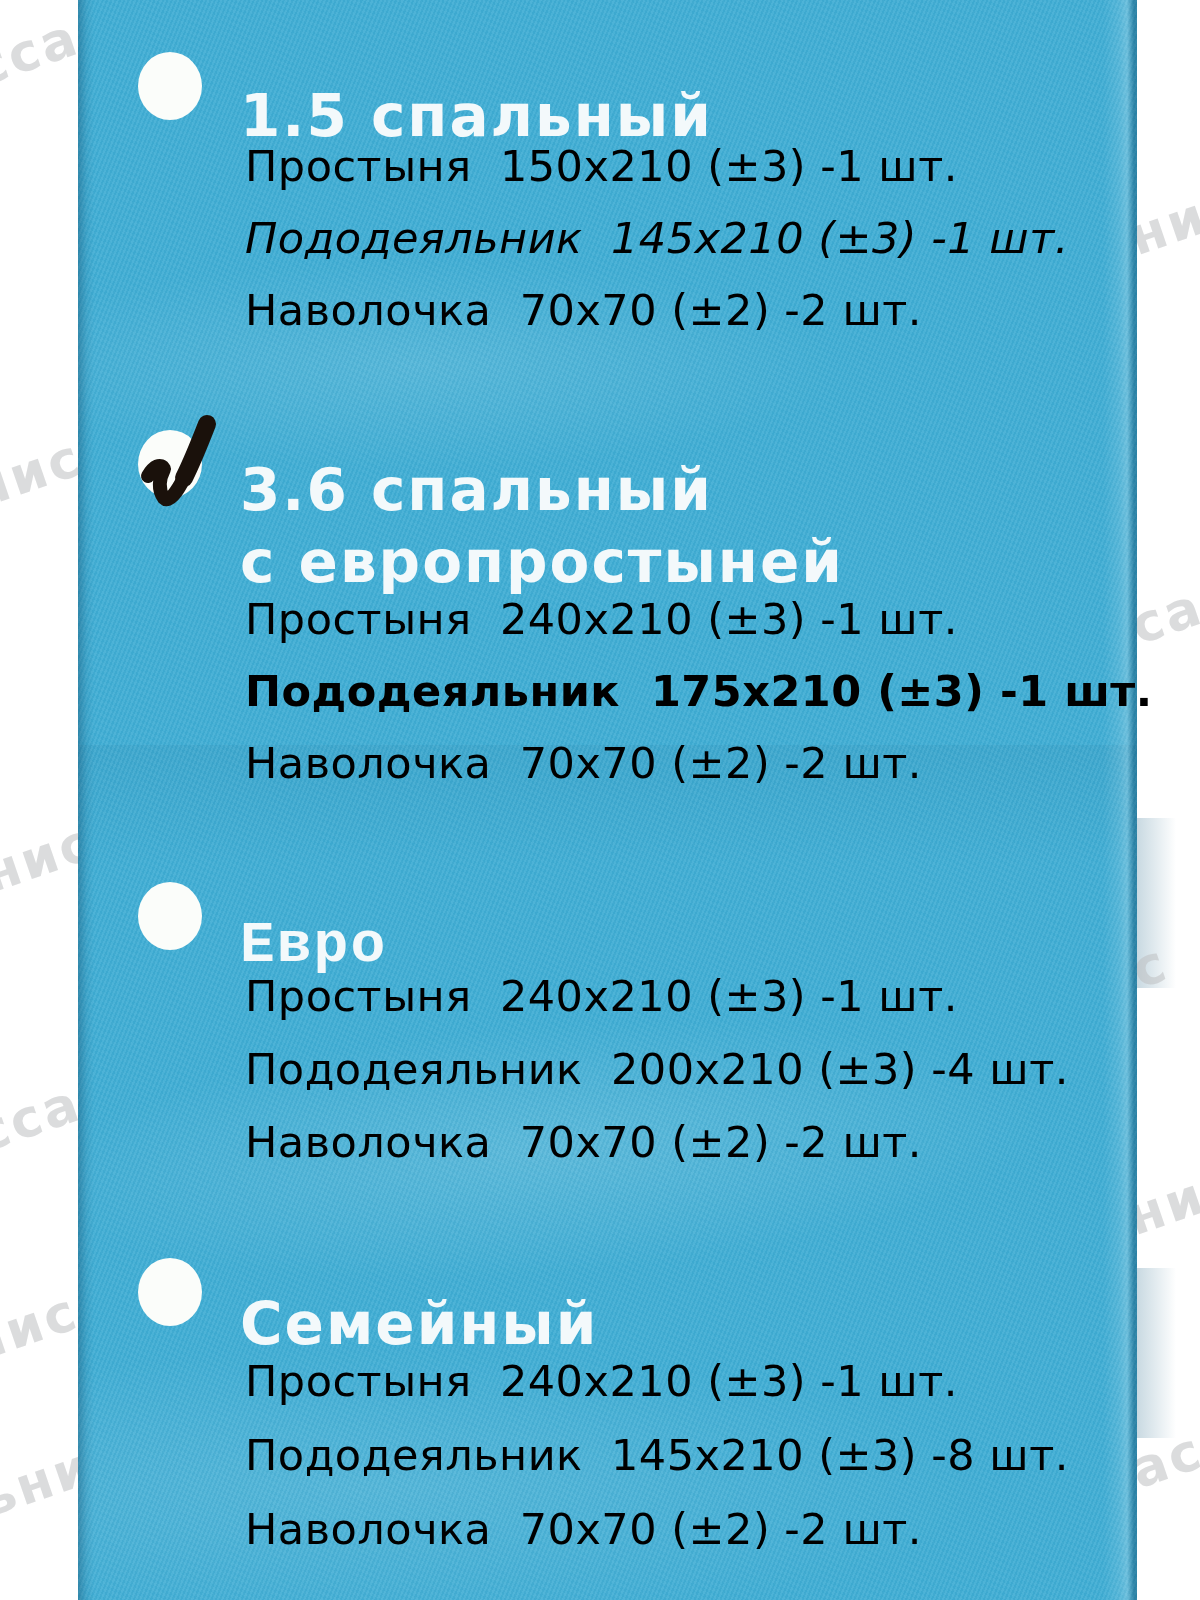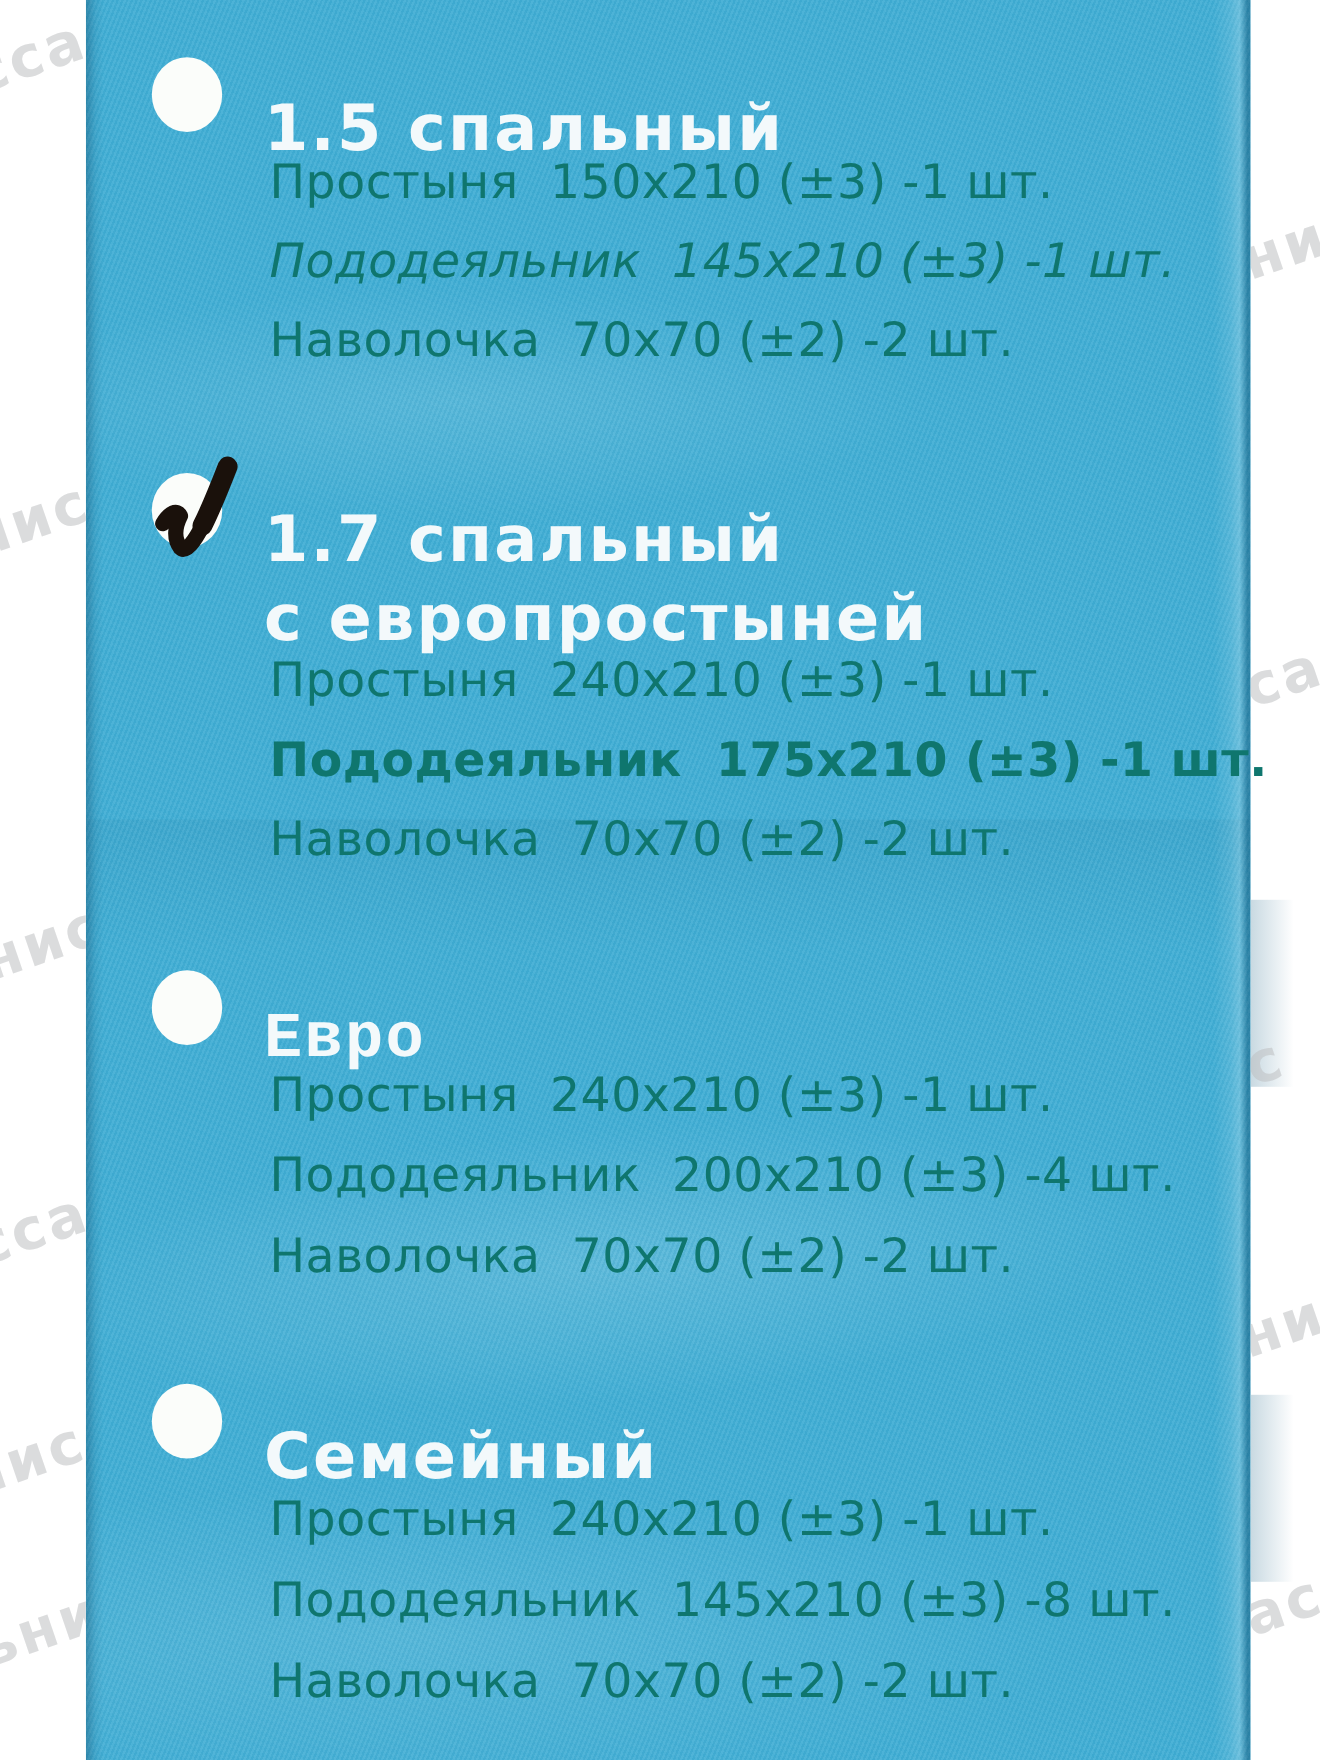--- a/index.html
+++ b/index.html
@@ -85,21 +85,21 @@
     color:#f3f9fb;white-space:nowrap;line-height:1;margin-top:33px;
   }
   .t1{top:2px;}
   .t2{top:74px;}
   .sec3 .t1{top:8px;font-family:Liberation Mono, monospace;}
   .sec4 .t1{top:8px;}
 
   .spec-line{
     position:absolute;left:245px;
     font-size:43px;letter-spacing:.5px;
-    color:#0f766e;white-space:pre;line-height:1;text-align:center;
+    color:#000000;white-space:pre;line-height:1;text-align:center;
   }
   .sec1 .i1{top:93px;}  .sec1 .i2{top:165px;font-style:italic;}  .sec1 .i3{top:237px;}
   .sec2 .i1{top:172px;} .sec2 .i2{top:244px;font-weight:bold;}  .sec2 .i3{top:316px;}
   .sec3 .i1{top:99px;}  .sec3 .i2{top:172px;}  .sec3 .i3{top:245px;}
   .sec4 .i1{top:106px;} .sec4 .i2{top:180px;}  .sec4 .i3{top:254px;}
 </style>
 </head>
 <body>
 
 <div class="label">
@@ -138,21 +138,21 @@
   <span class="spec-line i2">Пододеяльник  145х210 (±3) -1 шт.</span>
   <span class="spec-line i3">Наволочка  70х70 (±2) -2 шт.</span>
 </div>
 
 <div class="option sec2">
   <span class="radio"></span>
   <svg class="check" viewBox="0 0 92 112">
     <path d="M20 64 C26 54 33 51 36 57 C31 67 30 78 36 86 C41 91 49 80 56 66 C64 50 72 31 79 13" fill="none" stroke="#1a110b" stroke-width="14" stroke-linecap="round" stroke-linejoin="round"></path>
     <path d="M56 66 C64 50 72 30 79 12" fill="none" stroke="#1a110b" stroke-width="18" stroke-linecap="round"></path>
   </svg>
-  <span class="title-line t1">1.7 спальный</span>
+  <span class="title-line t1">3.6 спальный</span>
   <span class="title-line t2">с европростыней</span>
   <span class="spec-line i1">Простыня  240х210 (±3) -1 шт.</span>
   <span class="spec-line i2">Пододеяльник  175х210 (±3) -1 шт.</span>
   <span class="spec-line i3">Наволочка  70х70 (±2) -2 шт.</span>
 </div>
 
 <div class="option sec3">
   <span class="radio"></span>
 
   <span class="title-line t1">Евро</span>

